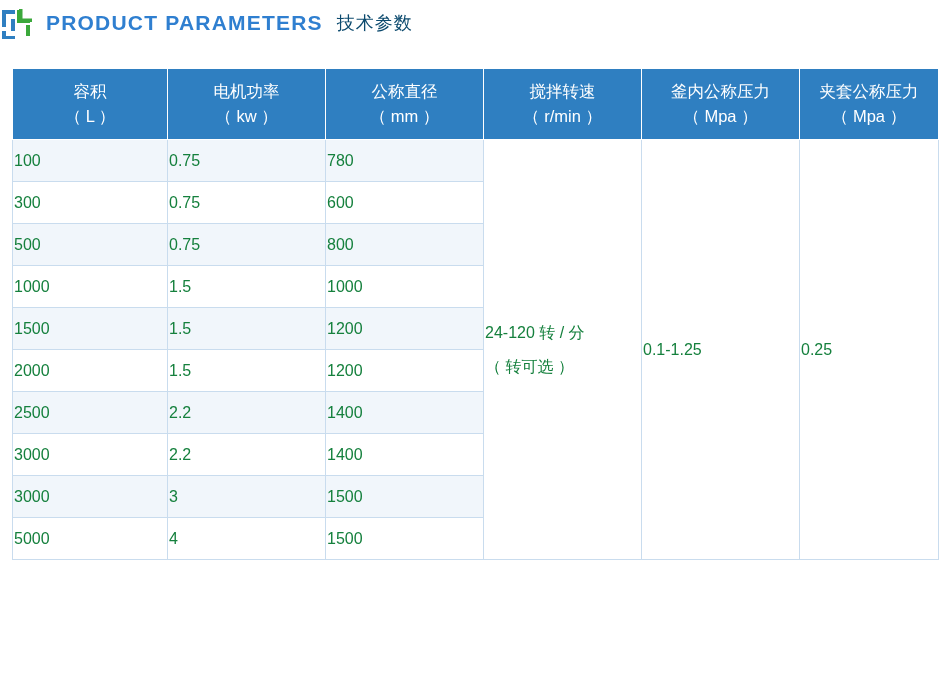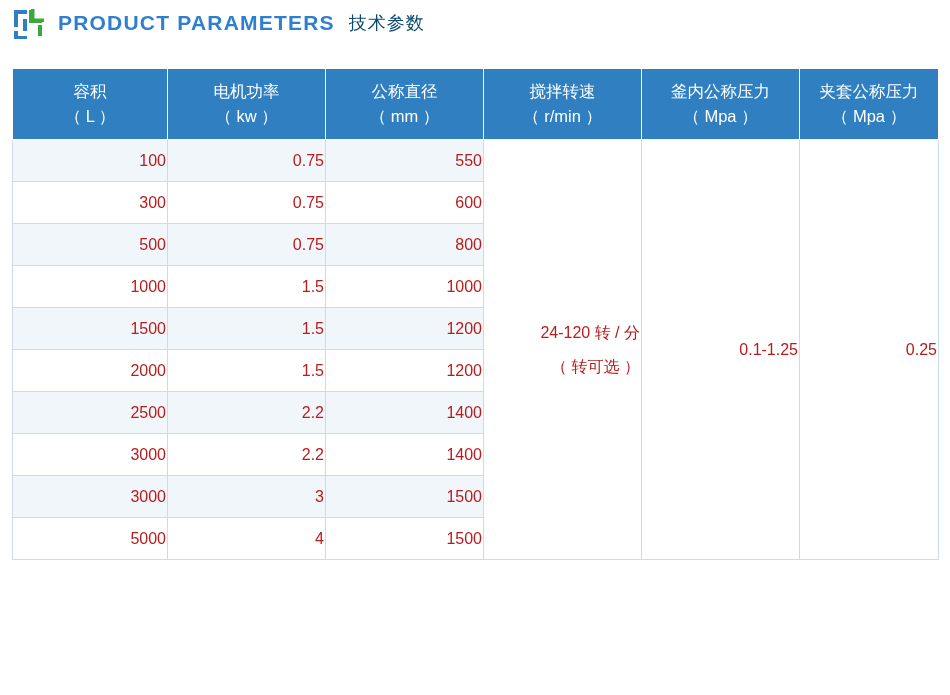--- a/index.html
+++ b/index.html
@@ -18,21 +18,20 @@
   .page {
     position: relative;
     width: 950px;
     height: 695px;
   }
 
   
   .section-head {
     display: flex;
     align-items: center;
-    padding-left: 12px;
     height: 46px;
   }
   .logo-mark {
     width: 34px;
     height: 32px;
     position: relative;
     flex: 0 0 auto;
     margin-right: 12px;
   }
   .logo-mark svg { display: block; }
@@ -78,25 +77,25 @@
     height: 62px;
     border: 1px solid #ffffff;
     text-align: center;
     vertical-align: middle;
     padding: 4px 2px;
   }
   table.params th .l2 { display: block; }
 
   table.params td {
     border: 1px solid #c9dcee;
-    text-align: right;
+    text-align: left;
     vertical-align: middle;
     font-size: 16px;
     height: 39px;
-    color: #b91c1c;
+    color: #15803d;
   }
   table.params tbody tr.odd td { background: #f1f6fb; }
   table.params tbody tr.even td { background: #ffffff; }
 
   td.merged {
     background: #ffffff !important;
     font-size: 16.5px;
     line-height: 2.1;
   }
   td.merged .sub { display: block; }
@@ -181,21 +180,21 @@
           <th>
             <span>夹套公称压力</span>
             <span class="l2">（ Mpa ）</span>
           </th>
         </tr>
       </thead>
       <tbody>
         <tr class="odd">
           <td>100</td>
           <td>0.75</td>
-          <td>550</td>
+          <td>780</td>
           <td class="merged" rowspan="10">
             <span class="sub">24-120 转 / 分</span>
             <span class="sub">（ 转可选 ）</span>
           </td>
           <td class="merged" rowspan="10">0.1-1.25</td>
           <td class="merged" rowspan="10">0.25</td>
         </tr>
         <tr class="even">
           <td>300</td>
           <td>0.75</td>

